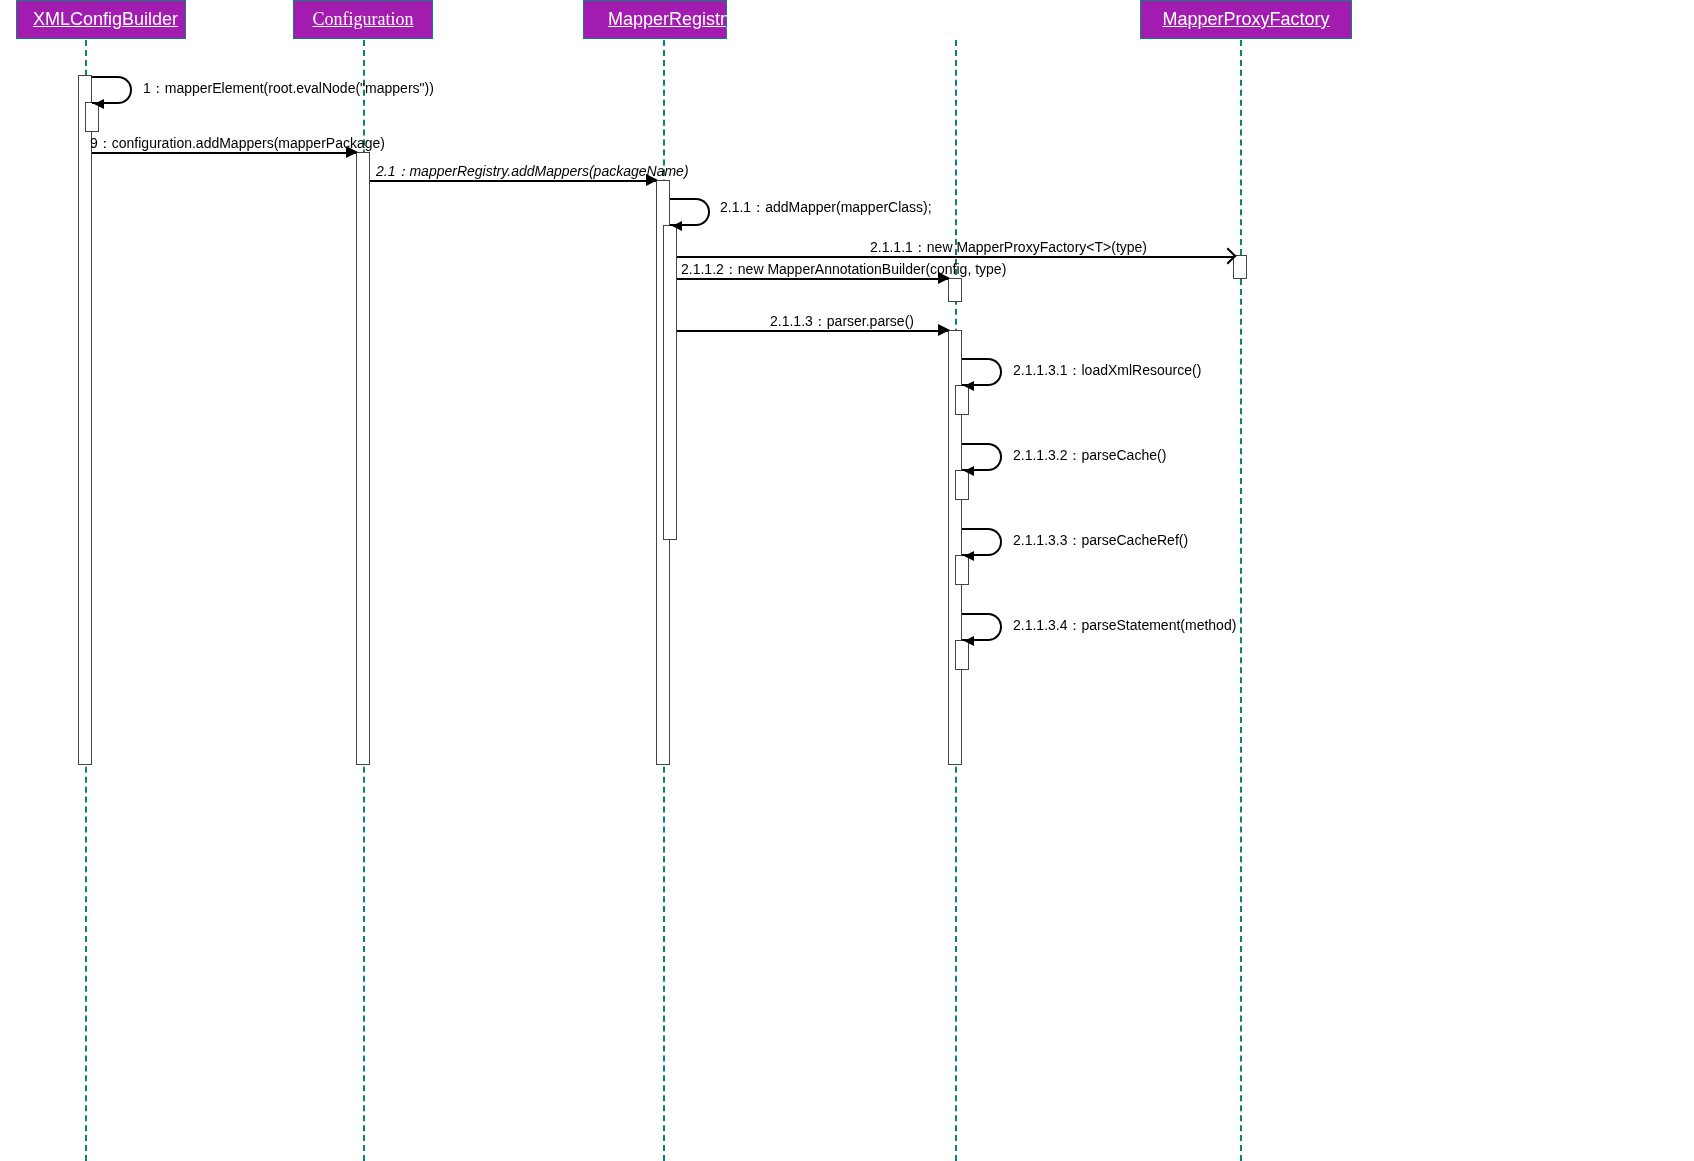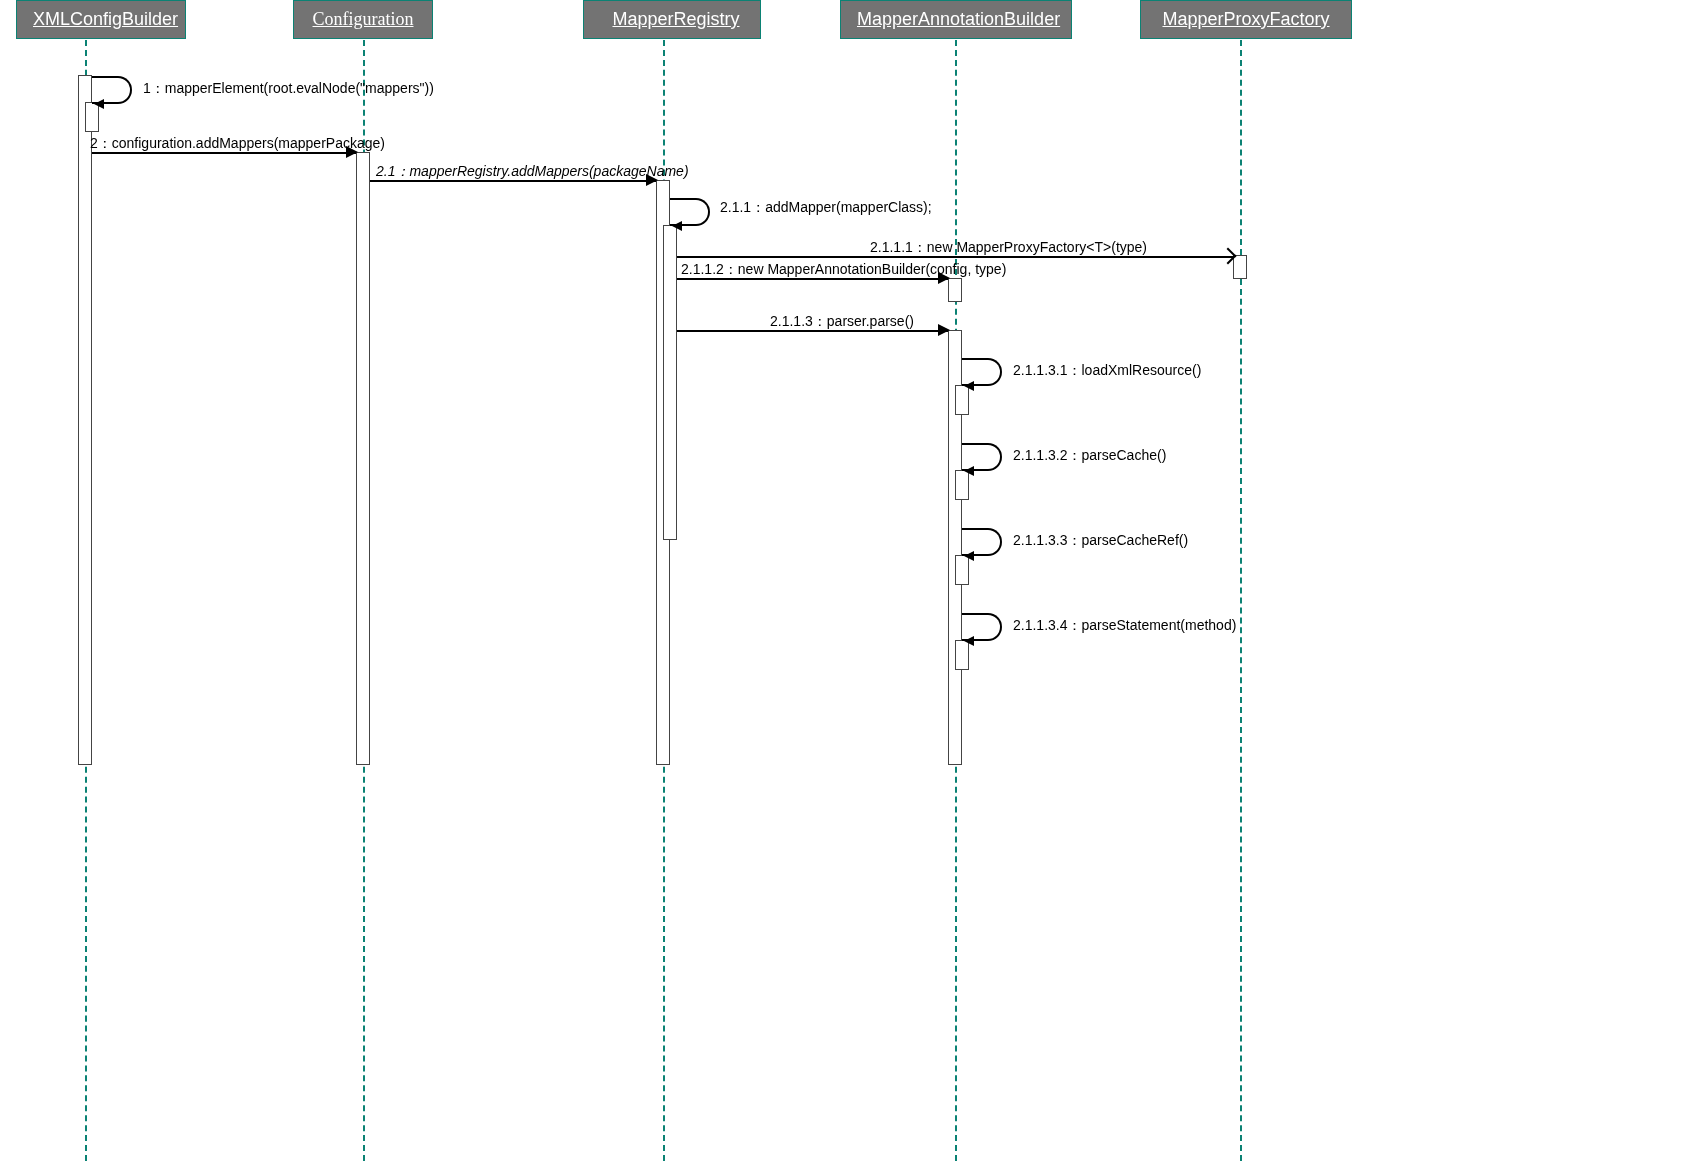--- a/index.html
+++ b/index.html
@@ -12,21 +12,21 @@
     color: #000000;
   }
   .diagram {
     position: relative;
     width: 1694px;
     height: 1161px;
   }
   .participant {
     position: absolute;
     top: 0;
-    background: #737373;
+    background: #a21caf;
     color: #ffffff;
     padding: 8px 16px;
     font-size: 18px;
     text-decoration: underline;
     z-index: 10;
     border: 1px solid #0b8274;
   }
   .lifeline {
     position: absolute;
     top: 40px;
@@ -86,22 +86,21 @@
     z-index: 6;
   }
 </style>
 </head>
 <body>
 
 <div class="diagram">
 
   <div class="participant" style="left:16px; width:170px; text-align:center;">XMLConfigBuilder</div>
   <div class="participant" style="left:293px; width:140px; text-align:center;font-family:Liberation Serif, serif;">Configuration</div>
-  <div class="participant" style="left:583px; width:178px; text-align:center;padding-left:24px;">MapperRegistry</div>
-  <div class="participant" style="left:840px; width:232px; text-align:center;">MapperAnnotationBuilder</div>
+  <div class="participant" style="left:583px; width:144px; text-align:center;padding-left:24px;">MapperRegistry</div>
   <div class="participant" style="left:1140px; width:212px; text-align:center;">MapperProxyFactory</div>
 
   <div class="lifeline" style="left:85px; height:1121px;"></div>
   <div class="lifeline" style="left:363px; height:1121px;"></div>
   <div class="lifeline" style="left:663px; height:1121px;"></div>
   <div class="lifeline" style="left:955px; height:1121px;"></div>
   <div class="lifeline" style="left:1240px; height:1121px;"></div>
 
   <div class="activation" style="left:78px; top:75px; height:690px;"></div>
   <div class="activation" style="left:85px; top:102px; height:30px;"></div>
@@ -115,21 +114,21 @@
   <div class="activation" style="left:955px; top:470px; height:30px;"></div>
   <div class="activation" style="left:955px; top:555px; height:30px;"></div>
   <div class="activation" style="left:955px; top:640px; height:30px;"></div>
 
   <div class="self-loop" style="left:92px; top:76px; width:40px; height:28px;"></div>
   <div class="self-arrow" style="left:94px; top:99px;"></div>
   <div class="msg-label" style="left:143px; top:80px;">1：mapperElement(root.evalNode("mappers"))</div>
 
   <div class="msg" style="left:92px; top:152px; width:264px;"></div>
   <div class="arrow-right" style="left:346px; top:146px;"></div>
-  <div class="msg-label" style="left:90px; top:135px;">2：configuration.addMappers(mapperPackage)</div>
+  <div class="msg-label" style="left:90px; top:135px;">9：configuration.addMappers(mapperPackage)</div>
 
   <div class="msg" style="left:370px; top:180px; width:286px;"></div>
   <div class="arrow-right" style="left:646px; top:174px;"></div>
   <div class="msg-label" style="left:376px; top:163px;font-style:italic;">2.1：mapperRegistry.addMappers(packageName)</div>
 
   <div class="self-loop" style="left:670px; top:198px; width:40px; height:28px;"></div>
   <div class="self-arrow" style="left:672px; top:221px;"></div>
   <div class="msg-label" style="left:720px; top:199px;">2.1.1：addMapper(mapperClass);</div>
 
   <div class="msg" style="left:677px; top:256px; width:557px;"></div>

